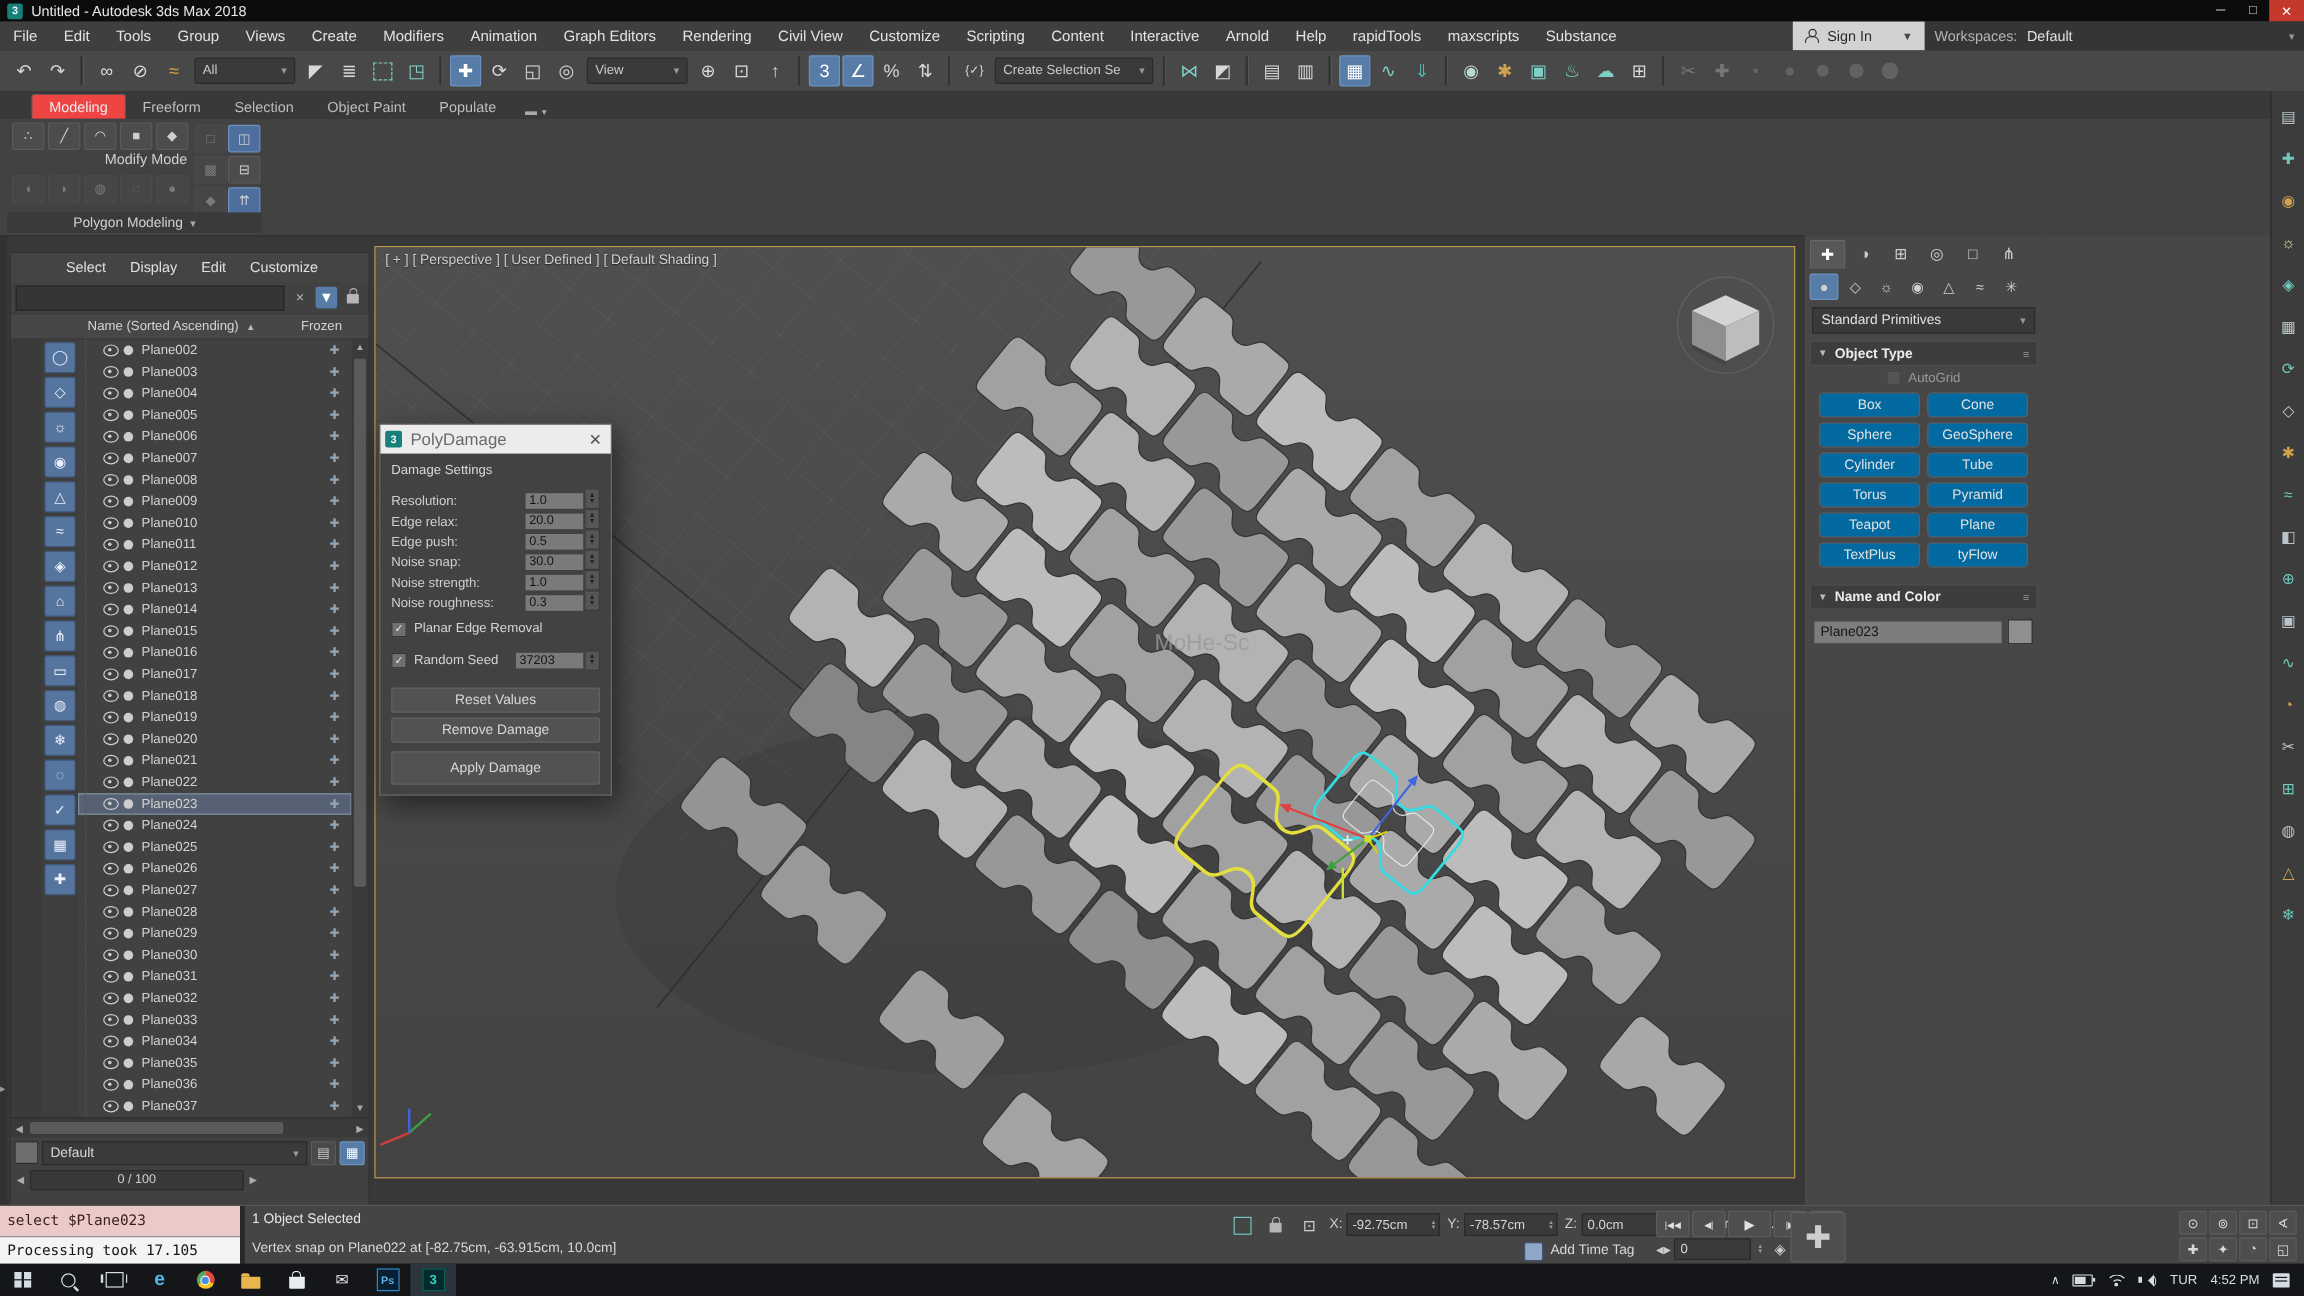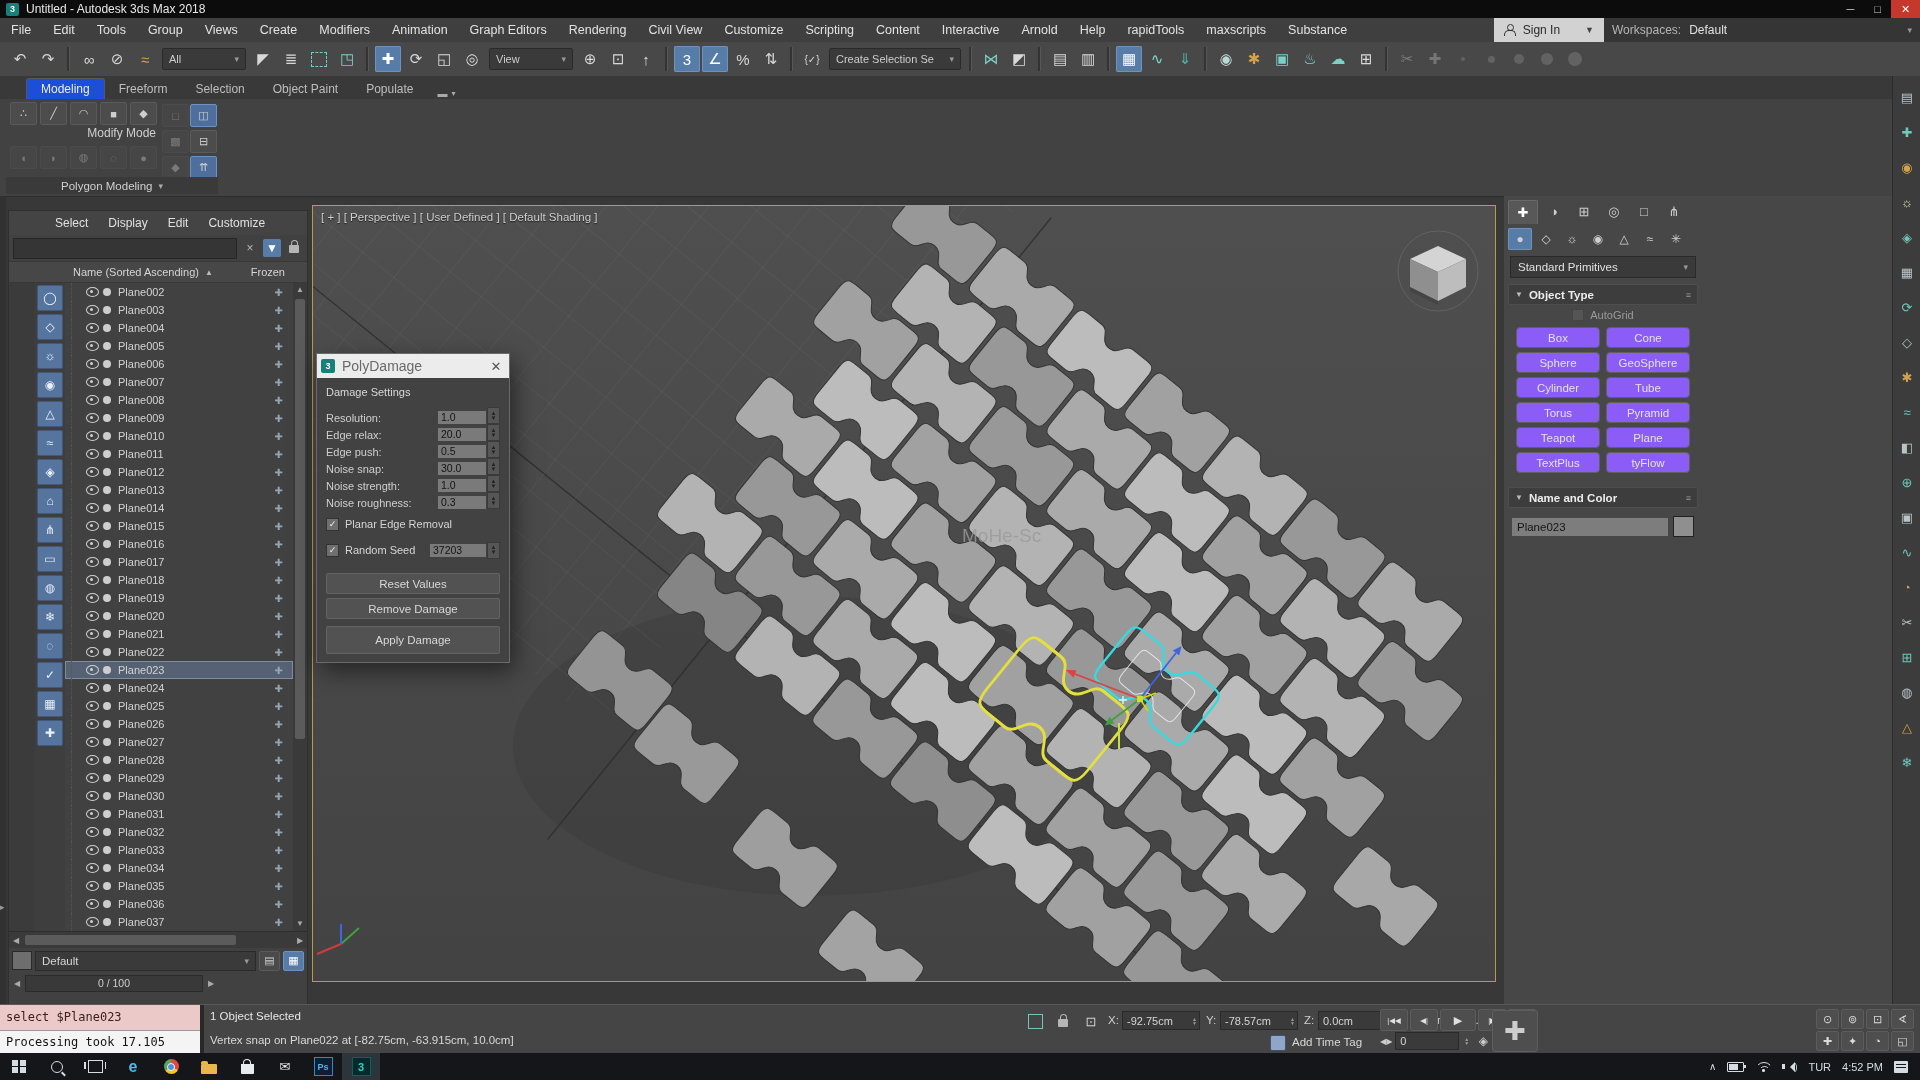--- a/index.html
+++ b/index.html
@@ -34,21 +34,21 @@
   .tb-btn.dim{opacity:.32}
   .tb-sep{width:2px;height:24px;background:#333;border-right:1px solid #575757;margin:0 5px}
   .tb-dd{height:20px;background:#3a3a3a;border:1px solid #2a2a2a;color:#ccc;font-size:11px;display:flex;align-items:center;
     padding:0 6px;margin:0 3px;border-radius:2px}
   .tb-dd::after{content:'▾';margin-left:auto;color:#999;font-size:9px;padding-left:6px}
   .dashsq{width:14px;height:13px;border:1px dashed #79c7c0}
   .tb-dot{border-radius:50%;background:#9a9a9a;display:inline-block}
   
   #ribbon-tabs{position:absolute;left:0;top:76px;width:1892px;height:23px;background:#393939;display:flex;align-items:flex-end}
   .rtab{padding:3px 14px;font-size:12px;color:#bdbdbd}
-  .rtab.active{background:#1d4ed8;color:#ececec;border:1px solid #585858;border-bottom:none;border-radius:3px 3px 0 0}
+  .rtab.active{background:#ef4444;color:#ececec;border:1px solid #585858;border-bottom:none;border-radius:3px 3px 0 0}
   #ribbon-extra{display:flex;align-items:center;gap:4px;color:#aaa;font-size:10px;padding:0 10px}
   #ribbon-body{position:absolute;left:0;top:99px;width:1892px;height:97px;background:#424242;border-bottom:1px solid #2c2c2c}
   #rpanel{position:absolute;left:6px;top:1px;width:212px;height:94px}
   #rpanel .rowb{position:absolute;display:flex;gap:3px}
   .rb{width:25px;height:21px;background:#4c4c4c;border:1px solid #5a5a5a;border-radius:2px;display:flex;align-items:center;
     justify-content:center;font-size:11px;color:#cfcfcf}
   .rb.dim{opacity:.4}
   .rb.on{background:#4e6f9e;border-color:#6d92bd}
   #modify-mode-label{position:absolute;left:0;top:26px;width:150px;text-align:right;font-size:12px;color:#cfcfcf}
   #rpanel-footer{position:absolute;left:0;top:77px;width:212px;height:17px;background:#3a3a3a;display:flex;align-items:center;
@@ -142,21 +142,21 @@
     font-size:11.5px;color:#e0e0e0}
   #cmd-dd::after{content:'▾';margin-left:auto;font-size:9px;color:#999}
   .rollout{margin:6px 4px 0 4px;height:19px;background:#3d3d3d;border:1px solid #4e4e4e;border-radius:2px;display:flex;
     align-items:center;padding:0 6px;gap:6px}
   .rollout .rarrow{font-size:8px;color:#bbb}
   .rollout .rtitle{font-size:11.5px;font-weight:bold;color:#ececec}
   .rollout .rmenu{margin-left:auto;color:#999;font-size:9px}
   #autogrid-row{display:flex;align-items:center;justify-content:center;gap:6px;height:20px;color:#9a9a9a;font-size:11px}
   #autogrid-box{width:10px;height:10px;background:#555;border:1px solid #444}
   #obj-grid{display:grid;grid-template-columns:1fr 1fr;gap:4px 6px;padding:2px 12px 8px 12px}
-  .obj-btn{height:19px;background:#8b5cf6;border:1px solid #606060;border-radius:4px;display:flex;align-items:center;
+  .obj-btn{height:19px;background:#0369a1;border:1px solid #606060;border-radius:4px;display:flex;align-items:center;
     justify-content:center;font-size:11.5px;color:#e2e2e2}
   #namecolor-row{display:flex;align-items:center;gap:5px;padding:8px 8px}
   #obj-name-field{flex:1;height:18px;background:#7d7d7d;color:#161616;font-size:11.5px;display:flex;align-items:center;padding:0 5px}
   #obj-color-swatch{width:19px;height:19px;background:#8f8f8f;border:1px solid #222}
   
   #right-dock{position:absolute;left:1892px;top:76px;width:28px;height:928px;background:#3c3c3c;border-left:1px solid #2b2b2b;
     display:flex;flex-direction:column;align-items:center;gap:13px;padding-top:10px}
   .dock-btn{width:22px;height:22px;display:flex;align-items:center;justify-content:center;font-size:13px;flex:0 0 auto}
   
   #statusbar{position:absolute;left:0;top:1004px;width:1920px;height:49px;background:#454545;border-top:1px solid #585858}

